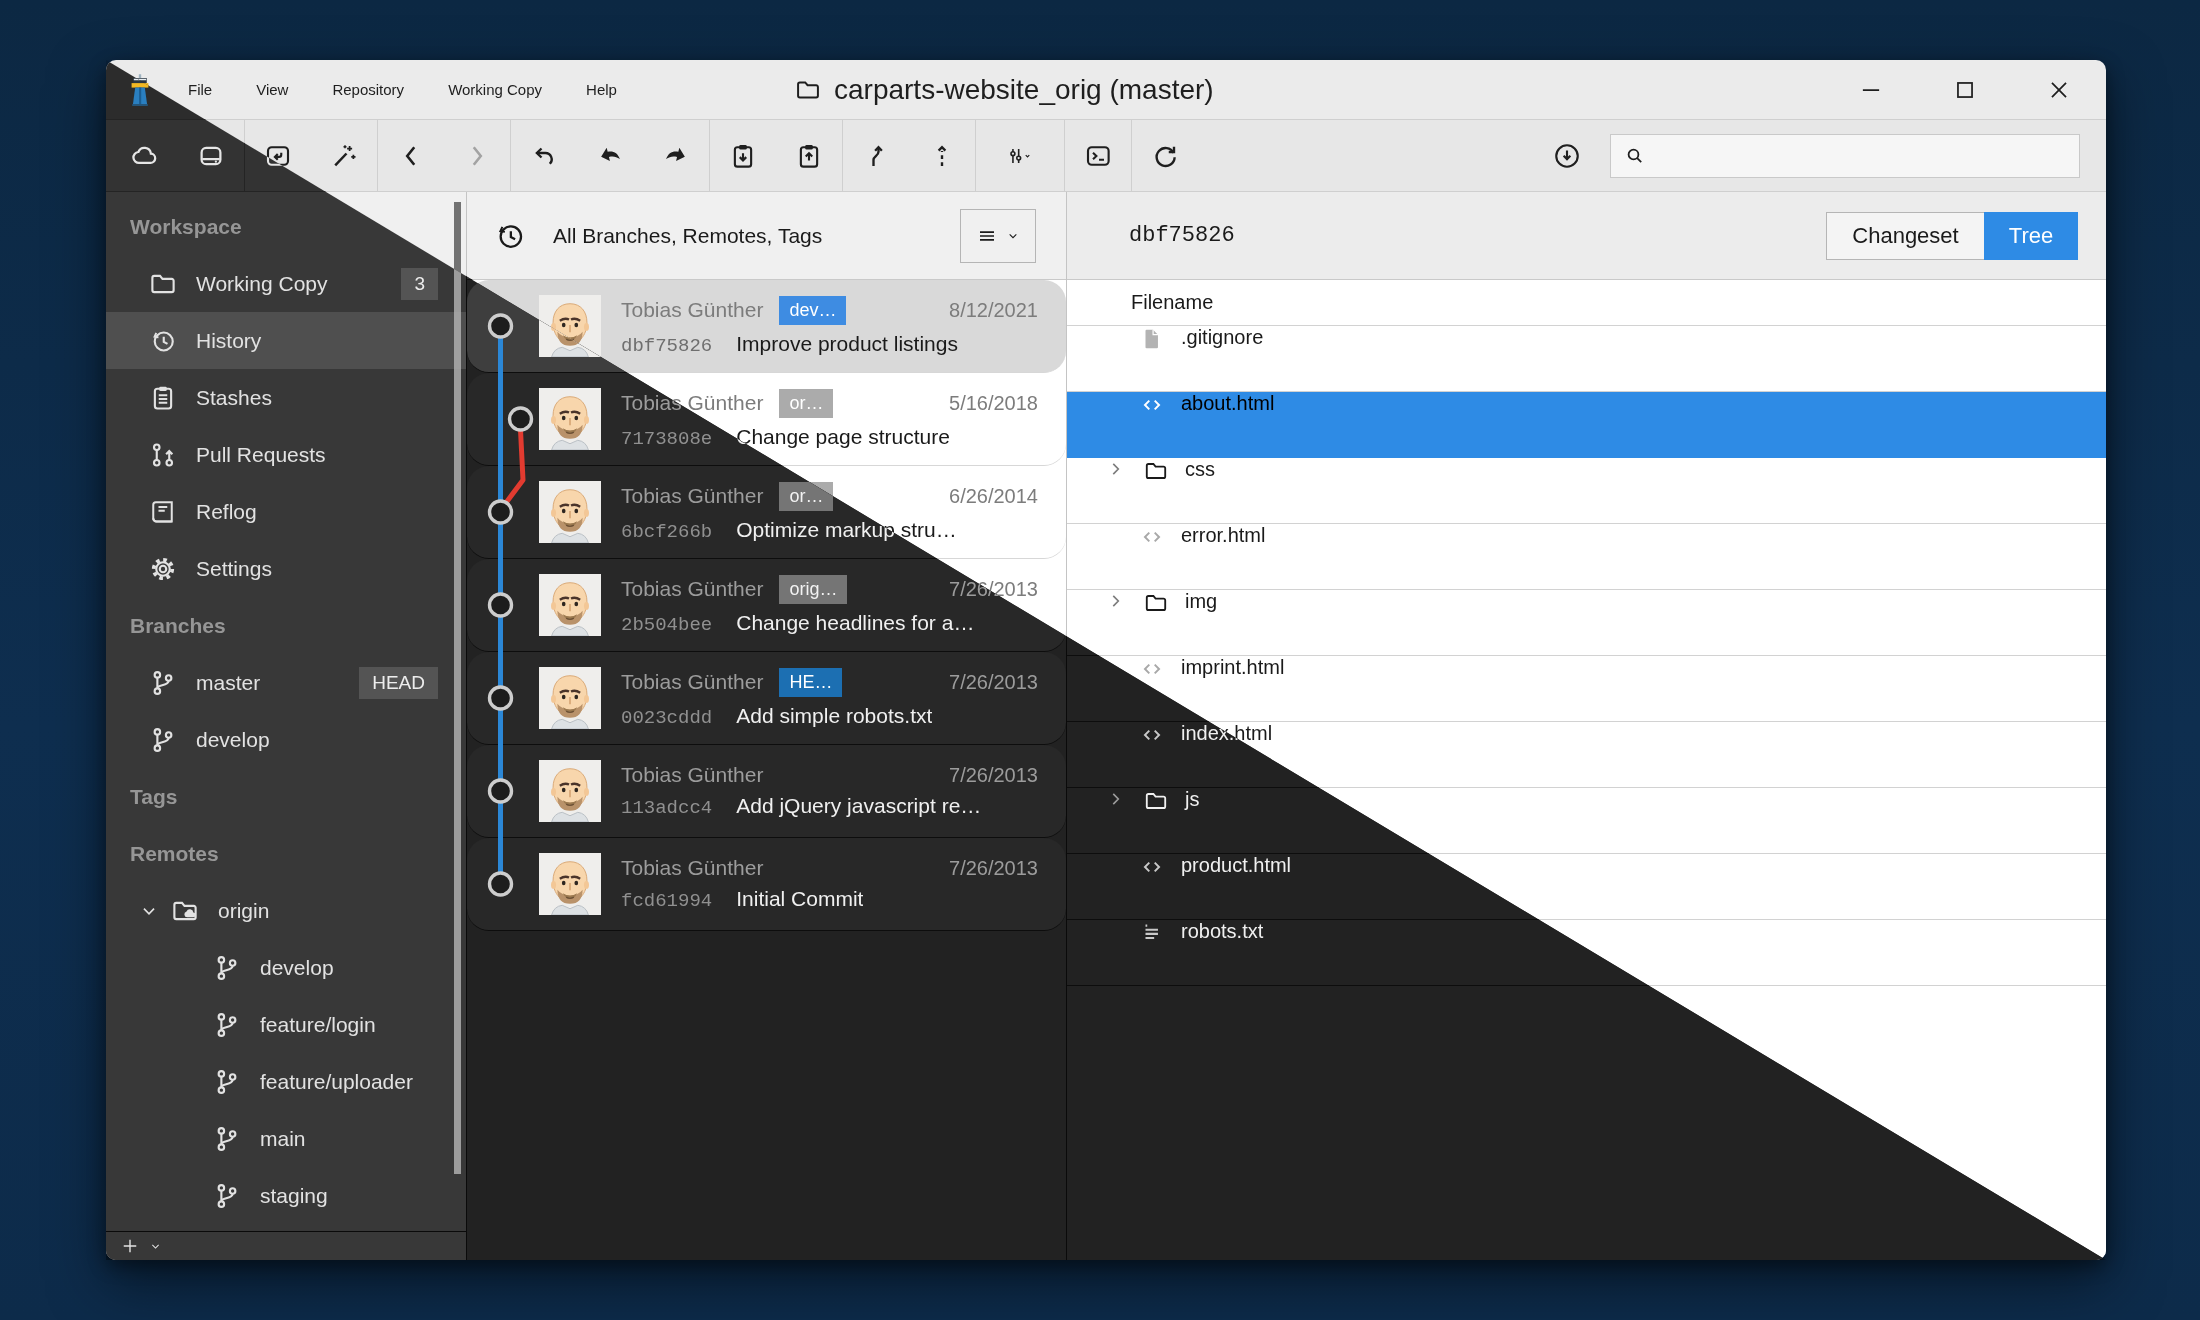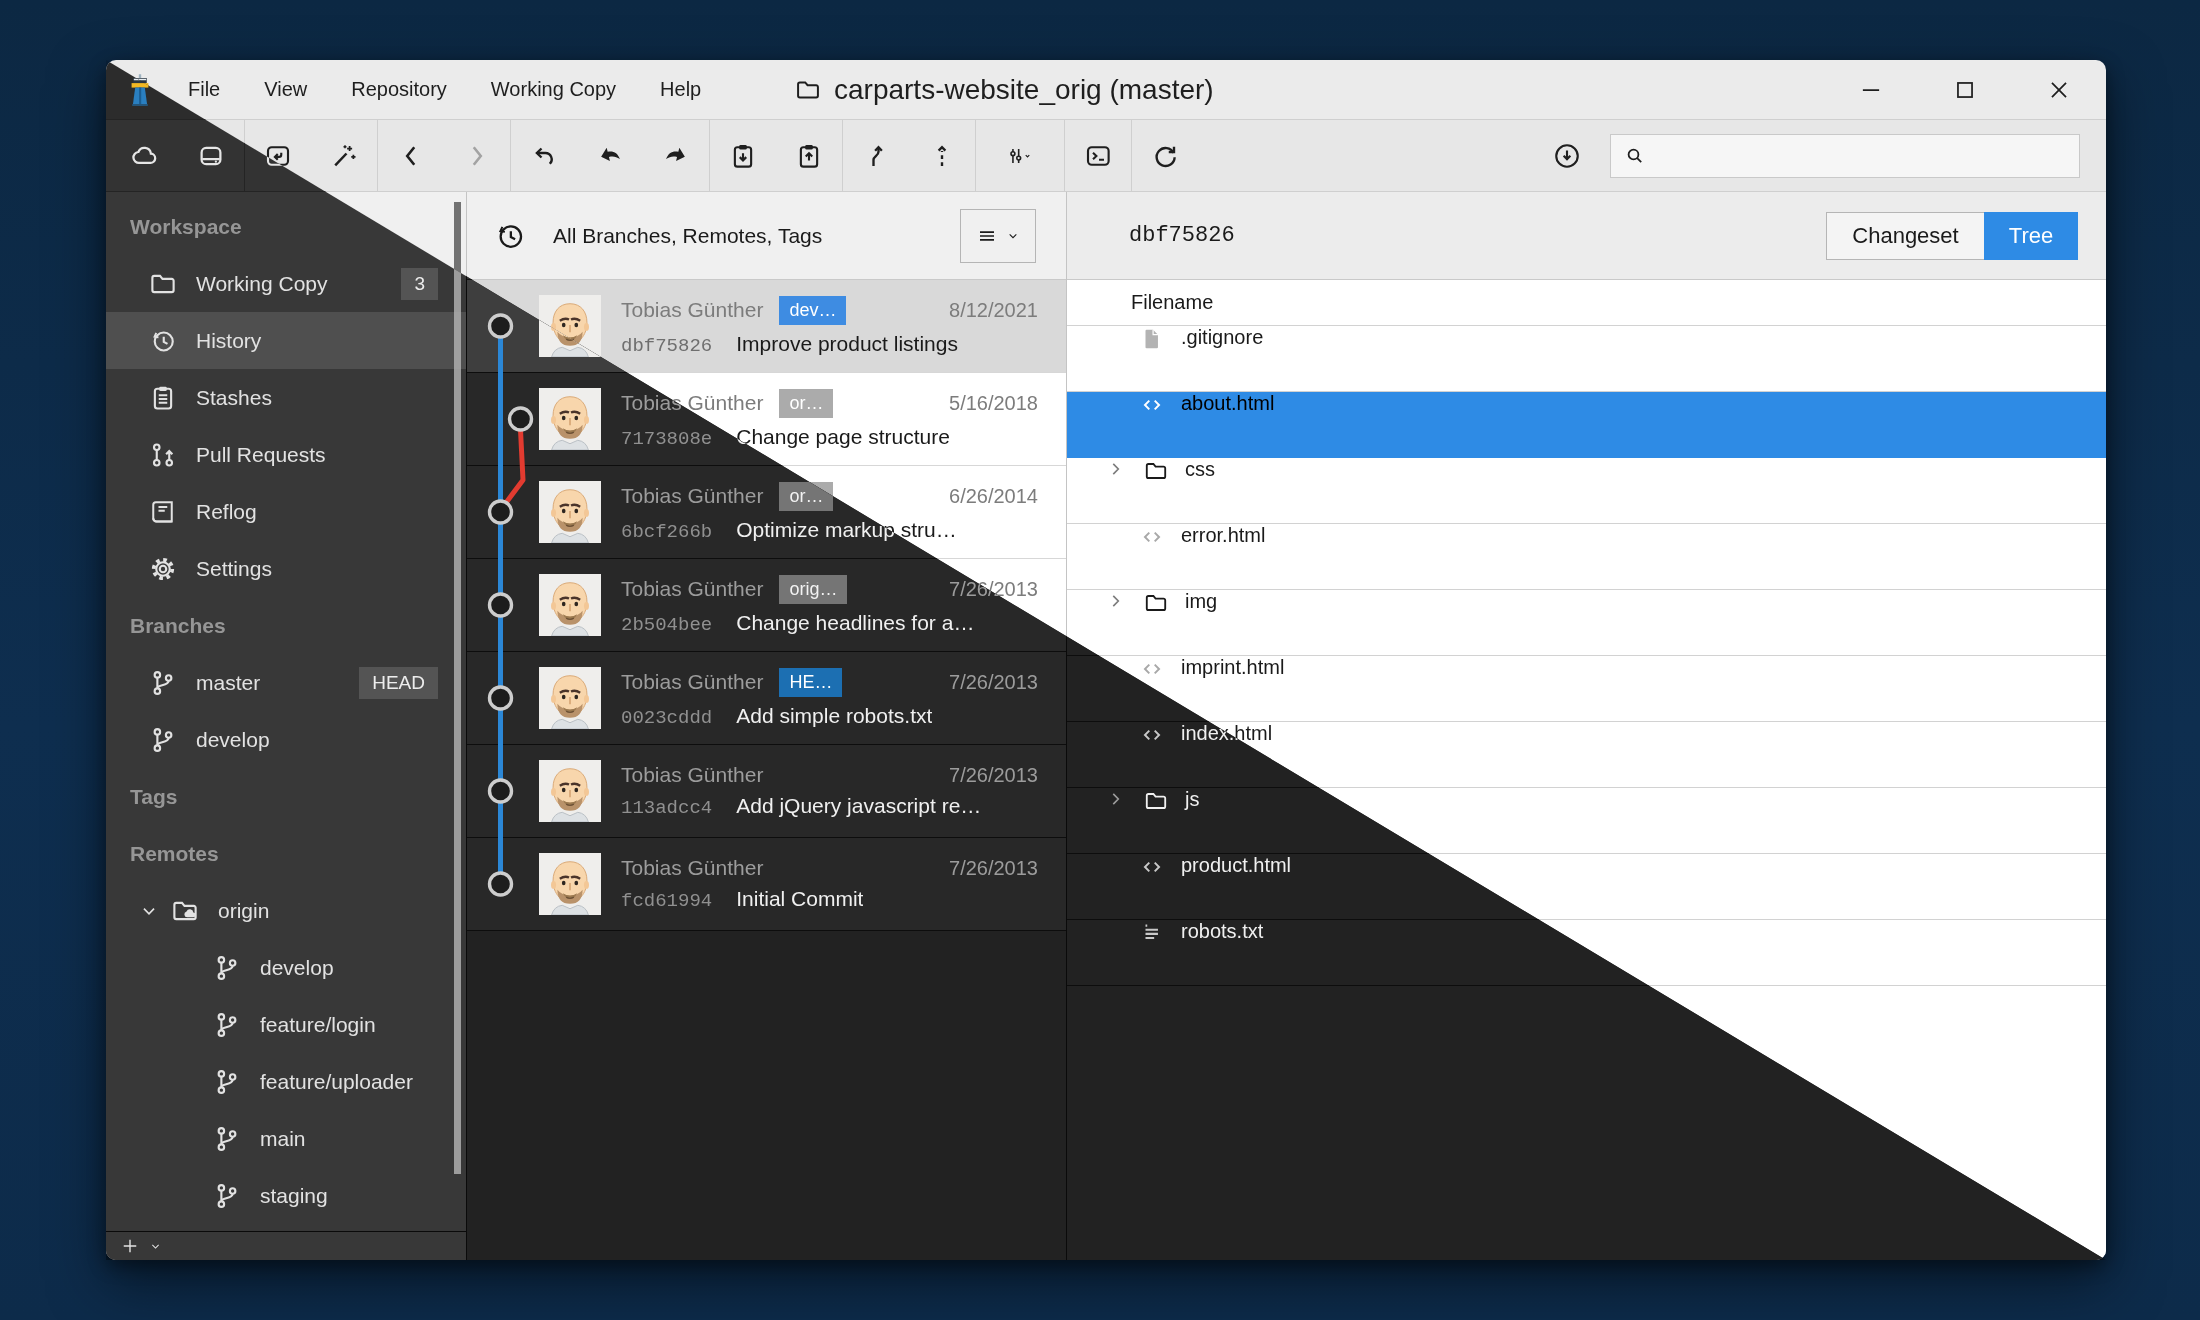--- a/index.html
+++ b/index.html
@@ -48,21 +48,21 @@
   .window{ --accent:#2e8be5; --badge-blue:#3e8ce2; --badge-head:#1c6fb2;
            --graph-blue:#2b87d6; --graph-red:#e23b30; }
 
   svg{ display:block; }
 
   
   .titlebar{ height:60px; flex:0 0 60px; background:var(--titlebar-bg);
              display:flex; align-items:center; position:relative;
              border-bottom:1px solid var(--tb-border); color:var(--menu-text); }
   .app-logo{ width:36px; height:36px; margin-left:16px; }
-  .menubar{ display:flex; gap:44px; margin-left:30px; font-size:20px; }
+  .menubar{ display:flex; gap:44px; margin-left:30px; font-size:15px; }
   .menu-item{ cursor:default; }
   .win-title{ position:absolute; left:688px; top:0; height:60px;
               display:flex; align-items:center; gap:12px; font-size:28px; }
   .win-title svg{ width:28px; height:28px; color:var(--menu-text); }
   .win-controls{ margin-left:auto; display:flex; height:60px; }
   .wc{ width:94px; height:60px; display:flex; align-items:center; justify-content:center;
        color:var(--menu-text); }
   .wc svg{ width:26px; height:26px; }
 
   
@@ -118,21 +118,21 @@
   .filterbar .f-ic{ width:34px; height:34px; color:var(--text); }
   .filterbar .f-label{ margin-left:26px; font-size:21px; color:var(--text); }
   .fbtn{ margin-left:auto; width:76px; height:54px; border:1px solid var(--btn-border);
          display:flex; align-items:center; justify-content:center; gap:6px;
          color:var(--text); background:transparent; }
   .fbtn svg{ width:24px; height:24px; }
   .commit-rows{ position:relative; flex:1; }
   .graph{ position:absolute; left:0; top:0; width:72px; height:651px; z-index:3;
           pointer-events:none; overflow:visible; }
   .crow{ height:93px; background:var(--row-bg); border-bottom:1px solid var(--row-border);
-         display:flex; align-items:center; padding-left:72px; position:relative; z-index:1; }
+         display:flex; align-items:center; padding-left:72px; position:relative; z-index:1;border-radius:22px; }
   .crow.selected{ background:var(--row-sel); }
   .avatar{ width:62px; height:62px; flex:0 0 62px; }
   .cmeta{ flex:1; min-width:0; padding:0 28px 0 20px; }
   .l1{ display:flex; align-items:center; gap:16px; }
   .cauthor{ color:var(--text2); font-size:21px; white-space:nowrap; }
   .cbadge{ font-size:18px; color:#fff; padding:4px 10px; white-space:nowrap; }
   .cbadge:empty{ display:none; }
   .cbadge.b-blue{ background:var(--badge-blue); }
   .cbadge.b-gray{ background:var(--badge-gray-bg); color:var(--badge-gray-text); }
   .cbadge.b-head{ background:var(--badge-head); }

